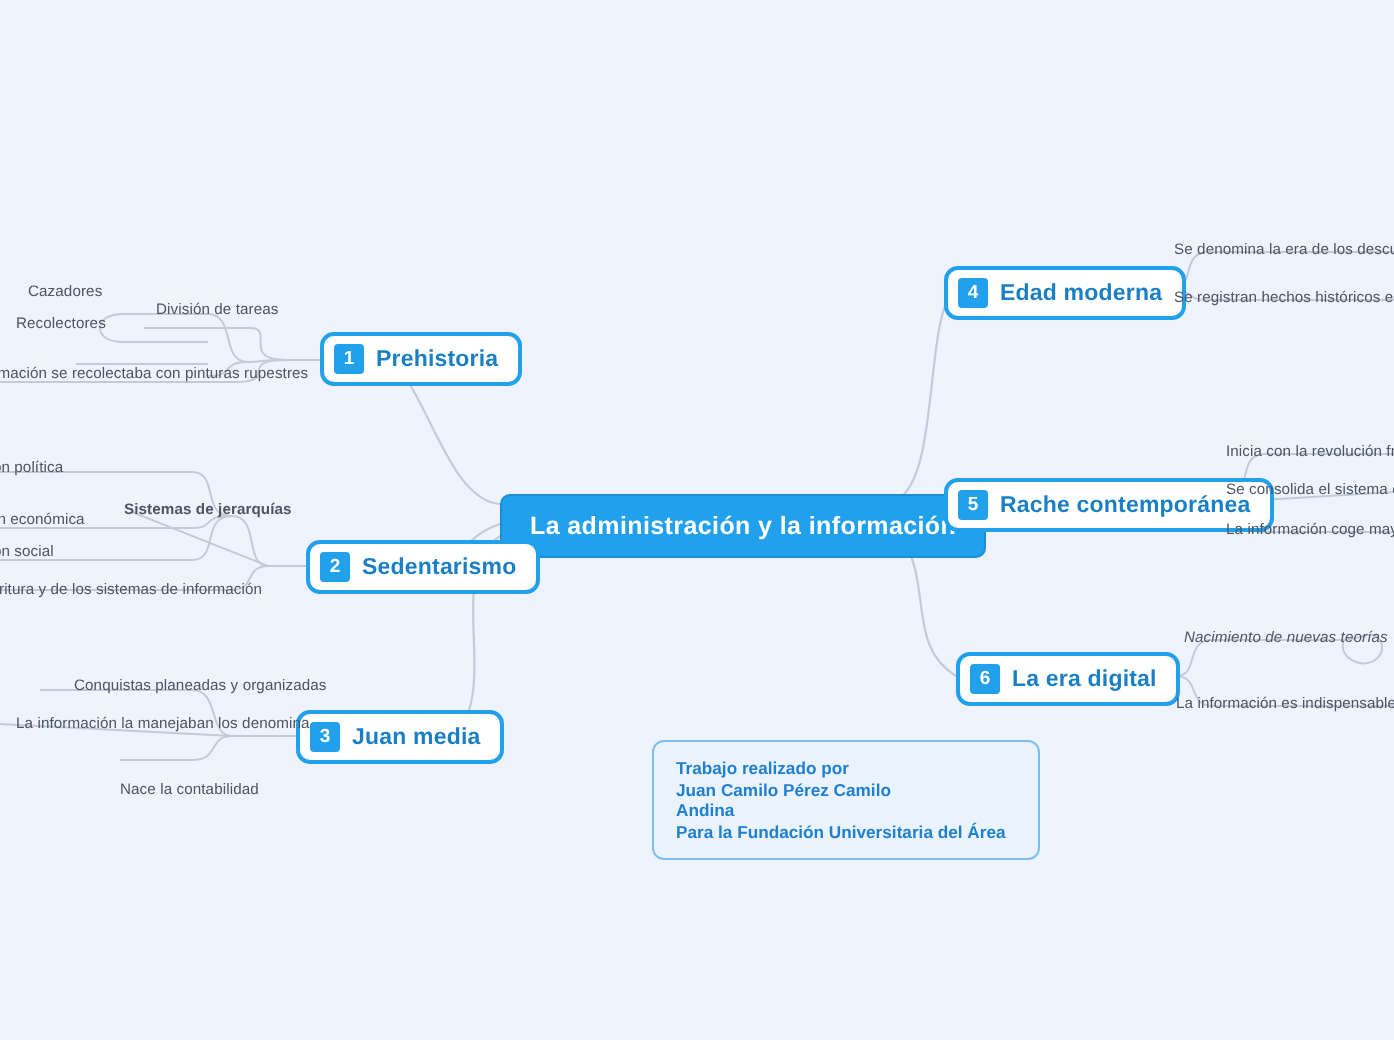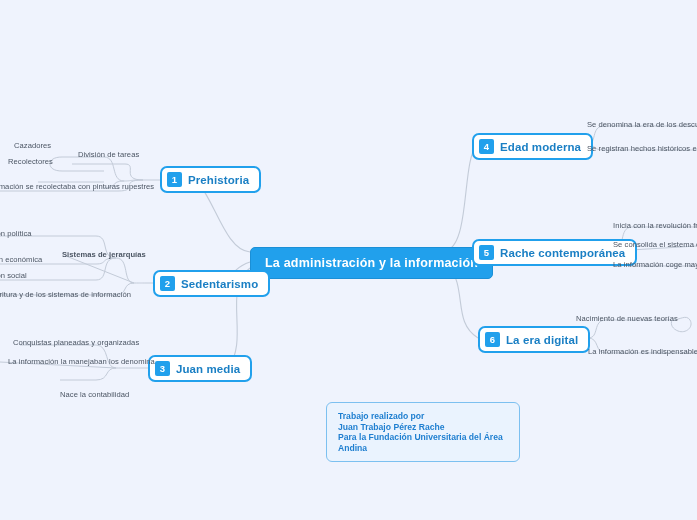--- a/index.html
+++ b/index.html
@@ -71,21 +71,20 @@
   .leaf.left{text-align:left;}
 
   
   .note-box{
     position:absolute;
     background:#eaf3fe;
     border:1px solid #7cc0f0;
     border-radius:6px;
     padding:8px 11px;
     box-sizing:border-box;
-    margin-top:32px;
   }
   .note-box .nline{
     color:#1f7fd0;
     font-weight:bold;
     font-size:8.6px;
     line-height:10.6px;
     white-space:nowrap;
   }
 </style>
 </head>
@@ -195,21 +194,21 @@
   <div class="leaf left" style="left:-22px;top:229px;">División política</div>
   <div class="leaf left" style="left:-24px;top:255px;">División económica</div>
   <div class="leaf left" style="left:-22px;top:271px;">División social</div>
   <div class="leaf left" style="left:62px;top:250px;font-weight:bold;">Sistemas de jerarquías</div>
   <div class="leaf left" style="left:-72px;top:290px;">Nacimiento de la escritura y de los sistemas de información</div>
 
   <div class="branch-node" style="left:148px;top:355px;">
     <span class="badge">3</span>
     <span class="blabel">Juan media</span>
   </div>
-  <div class="leaf left" style="left:13px;top:338px;">Conquistas planeadas y organizadas</div>
+  <div class="leaf left" style="left:37px;top:338px;">Conquistas planeadas y organizadas</div>
   <div class="leaf left" style="left:8px;top:357px;">La información la manejaban los denomina</div>
   <div class="leaf left" style="left:60px;top:390px;">Nace la contabilidad</div>
 
   <div class="branch-node" style="left:472px;top:133px;">
     <span class="badge">4</span>
     <span class="blabel">Edad moderna</span>
   </div>
   <div class="leaf right" style="left:587px;top:120px;">Se denomina la era de los descubrimientos</div>
   <div class="leaf right" style="left:587px;top:144px;">Se registran hechos históricos en libros</div>
 
@@ -218,23 +217,23 @@
     <span class="blabel">Rache contemporánea</span>
   </div>
   <div class="leaf right" style="left:613px;top:221px;">Inicia con la revolución francesa</div>
   <div class="leaf right" style="left:613px;top:240px;">Se consolida el sistema capitalista</div>
   <div class="leaf right" style="left:613px;top:260px;">La información coge mayor importancia</div>
 
   <div class="branch-node" style="left:478px;top:326px;">
     <span class="badge">6</span>
     <span class="blabel">La era digital</span>
   </div>
-  <div class="leaf right" style="left:576px;top:314px;">Nacimiento de nuevas teorías</div>
+  <div class="leaf right" style="left:592px;top:314px;font-style:italic;">Nacimiento de nuevas teorías</div>
   <div class="leaf right" style="left:588px;top:347px;">La información es indispensable para el</div>
 
   <div class="note-box" style="left:326px;top:370px;width:194px;">
     <div class="nline">Trabajo realizado por</div>
-    <div class="nline">Juan Trabajo Pérez Rache</div>
+    <div class="nline">Juan Camilo Pérez Camilo</div>
+    <div class="nline">Andina</div>
     <div class="nline">Para la Fundación Universitaria del Área</div>
-    <div class="nline">Andina</div>
   </div>
 
 </div>
 
 </body></html>

